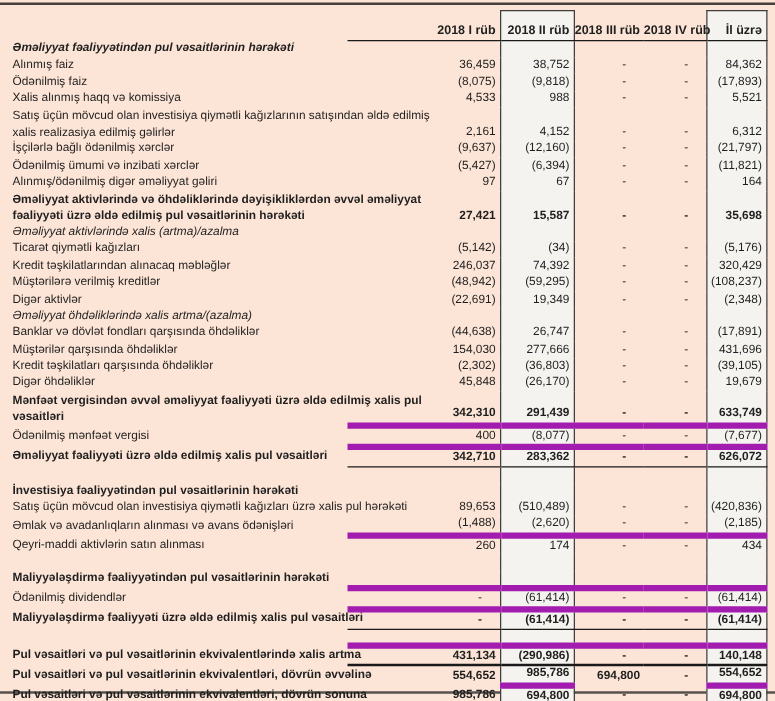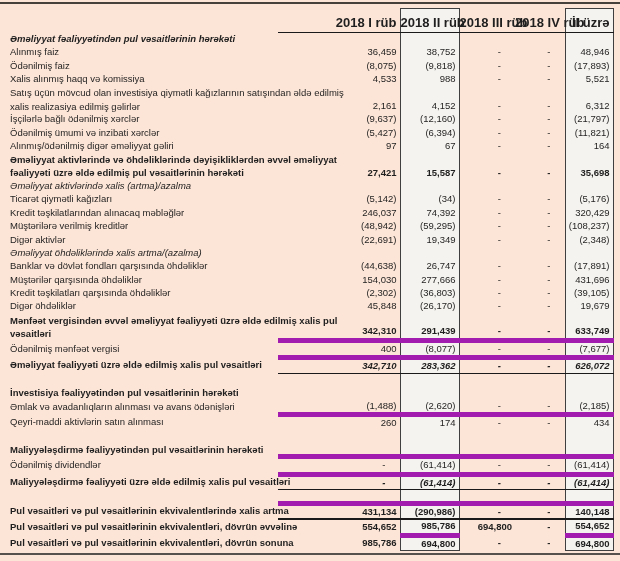--- a/index.html
+++ b/index.html
@@ -23,21 +23,21 @@
   }
   col.c-label{width:270px;}
   col.c-q1{width:122px;}
   col.c-q2{width:59px;}
   col.c-q3{width:56px;}
   col.c-q4{width:50px;}
   col.c-year{width:48px;}
 
   thead tr{height:24px;}
   th{
-    font-size:13px;font-weight:bold;
+    font-size:10px;font-weight:bold;
     text-align:right;vertical-align:bottom;
     padding:0 3px 2px 0;white-space:nowrap;
   }
   th.u{border-bottom:1.5px solid #1a1a1a;}
   .strip{
     background:#f5f3ef;
     border-left:1.5px solid #3f3f3f;
     border-right:1.5px solid #3f3f3f;
   }
   th.strip{border-top:1.5px solid #3f3f3f;}
@@ -48,21 +48,21 @@
   td{padding:0;font-size:9.5px;line-height:12.5px;}
   td.lbl{
     text-align:left;padding-left:2px;white-space:nowrap;overflow:visible;
   }
   td.lbl div{white-space:nowrap;line-height:13.2px;}
   td.num{text-align:right;padding-right:3px;white-space:nowrap;}
   td.num.dash{padding-right:14px;}
   .b{font-weight:bold;}
   .i{font-style:italic;}
   td.bt{border-top:5px solid #a21caf;}
-  td.bb{border-bottom:1px solid #1a1a1a;font-style:italic;}
+  td.bb{border-bottom:1px solid #1a1a1a;}
   td.bb2{border-bottom:2px solid #1a1a1a;}
   td.strip-end{border-bottom:1.5px solid #3f3f3f;}
 </style>
 </head>
 <body>
 
 <div class="rule top"></div>
 <div class="rule bottom"></div>
 
 <table>
@@ -92,21 +92,21 @@
         <td class="num b"></td>
         <td class="num b"></td>
         <td class="num strip b"></td>
       </tr>
       <tr>
         <td class="lbl">Alınmış faiz</td>
         <td class="num">36,459</td>
         <td class="num strip">38,752</td>
         <td class="num dash">-</td>
         <td class="num dash">-</td>
-        <td class="num strip">48,946</td>
+        <td class="num strip">84,362</td>
       </tr>
       <tr>
         <td class="lbl">Ödənilmiş faiz</td>
         <td class="num">(8,075)</td>
         <td class="num strip">(9,818)</td>
         <td class="num dash">-</td>
         <td class="num dash">-</td>
         <td class="num strip">(17,893)</td>
       </tr>
       <tr>
@@ -280,20 +280,28 @@
       </tr>
       <tr>
         <td class="lbl b">İnvestisiya fəaliyyətindən pul vəsaitlərinin hərəkəti</td>
         <td class="num b"></td>
         <td class="num strip b"></td>
         <td class="num b"></td>
         <td class="num b"></td>
         <td class="num strip b"></td>
       </tr>
       <tr>
+        <td class="lbl">Satış üçün mövcud olan investisiya qiymətli kağızları üzrə xalis pul hərəkəti</td>
+        <td class="num">89,653</td>
+        <td class="num strip">(510,489)</td>
+        <td class="num dash">-</td>
+        <td class="num dash">-</td>
+        <td class="num strip">(420,836)</td>
+      </tr>
+      <tr>
         <td class="lbl">Əmlak və avadanlıqların alınması və avans ödənişləri</td>
         <td class="num">(1,488)</td>
         <td class="num strip">(2,620)</td>
         <td class="num dash">-</td>
         <td class="num dash">-</td>
         <td class="num strip">(2,185)</td>
       </tr>
       <tr>
         <td class="lbl">Qeyri-maddi aktivlərin satın alınması</td>
         <td class="num bt">260</td>

